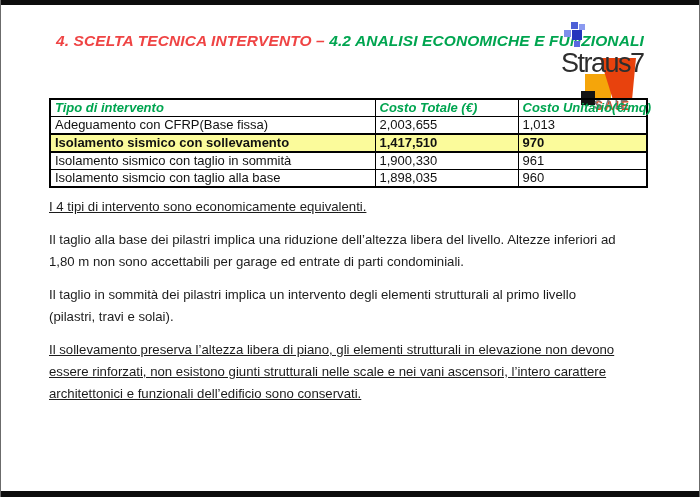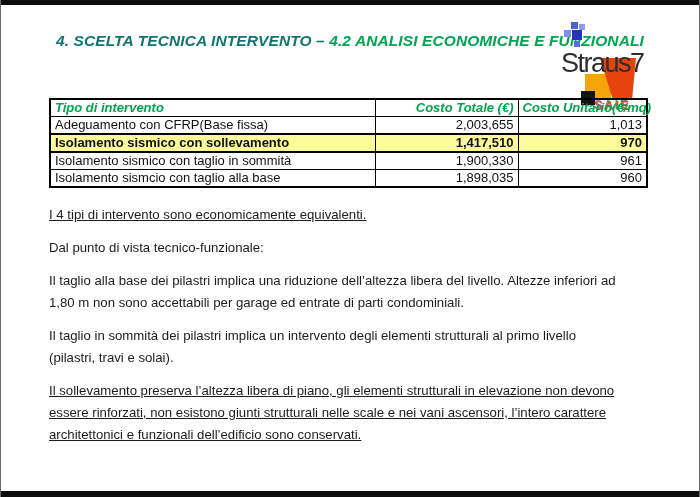--- a/index.html
+++ b/index.html
@@ -10,21 +10,21 @@
   }
   .bar{position:absolute;left:0;right:0;background:#0d0d0d;}
   .bar.top{top:0;height:5px;}
   .bar.bottom{bottom:0;height:6px;}
 
   
   .title{
     position:absolute;left:55px;top:32px;z-index:1;
     font-size:15.5px;font-weight:bold;font-style:italic;white-space:nowrap;letter-spacing:.1px;
   }
-  .t-red{color:#0f766e;}
+  .t-red{color:#ef4444;}
   .t-green{color:#00A550;}
 
   
   .straus{position:absolute;left:563px;top:16px;z-index:3;display:flex;align-items:flex-start;flex-direction:column;}
   .pix{position:relative;width:25px;height:28px;margin-top:5px;}
   .pix i{position:absolute;display:block;}
   .pix .p1{left:7px;top:1px;width:7px;height:7px;background:#4d5fd6;}
   .pix .p2{left:15px;top:3px;width:6px;height:6px;background:#8b9af0;}
   .pix .p3{left:0px;top:9px;width:7px;height:7px;background:#7f90ec;}
   .pix .p4{left:8px;top:9px;width:10px;height:10px;background:#2534bd;}
@@ -52,30 +52,30 @@
   .cost-table th,.cost-table td{
     border:1px solid #000;padding:0 4px;height:16px;line-height:16px;
     white-space:nowrap;overflow:visible;background:transparent;
   }
   .cost-table{border:2px solid #000;}
   .cost-table col.c1{width:325px;}
   .cost-table col.c2{width:143px;}
   .cost-table col.c3{width:129px;}
   .cost-table th{color:#00A550;font-style:italic;font-weight:bold;}
   .cost-table th.a-left, .cost-table td.a-left{text-align:left;margin-top:31px;}
-  .cost-table th.a-center, .cost-table td.a-center{text-align:right;}
+  .cost-table th.a-center, .cost-table td.a-center{text-align:left;}
   .cost-table tr.hl td{
     background:#FBFB9B;font-weight:bold;
     border-top:2px solid #000;border-bottom:2px solid #000;
   }
   .cost-table tr.hl td.a-left{padding-left:4px;}
 
   
   .paras{position:absolute;left:48px;top:196px;width:645px;font-size:13.2px;line-height:22px;}
-  .paras p{margin:8px 0 11px 0;white-space:pre-line;}
+  .paras p{margin:0 0 11px 0;white-space:pre-line;}
   .paras p.u{text-decoration:underline;}
 </style>
 </head>
 <body>
 
 <div class="stage">
   <div class="bar top"></div>
   <div class="bar bottom"></div>
 
   <div class="title">
@@ -134,21 +134,20 @@
       <tr>
         <td class="a-left">Isolamento sismcio con taglio alla base</td>
         <td class="a-center">1,898,035</td>
         <td class="a-center">960</td>
       </tr>
     </tbody>
   </table>
 
   <div class="paras">
     <p class="u">I 4 tipi di intervento sono economicamente equivalenti.</p>
-    <p>Dal punto di vista tecnico-funzionale:</p>
     <p>Il taglio alla base dei pilastri implica una riduzione dell’altezza libera del livello. Altezze inferiori ad
 1,80 m non sono accettabili per garage ed entrate di parti condominiali.</p>
     <p>Il taglio in sommità dei pilastri implica un intervento degli elementi strutturali al primo livello
 (pilastri, travi e solai).</p>
     <p class="u">Il sollevamento preserva l’altezza libera di piano, gli elementi strutturali in elevazione non devono
 essere rinforzati, non esistono giunti strutturali nelle scale e nei vani ascensori, l’intero carattere
 architettonici e funzionali dell’edificio sono conservati.</p>
   </div>
 </div>
 

